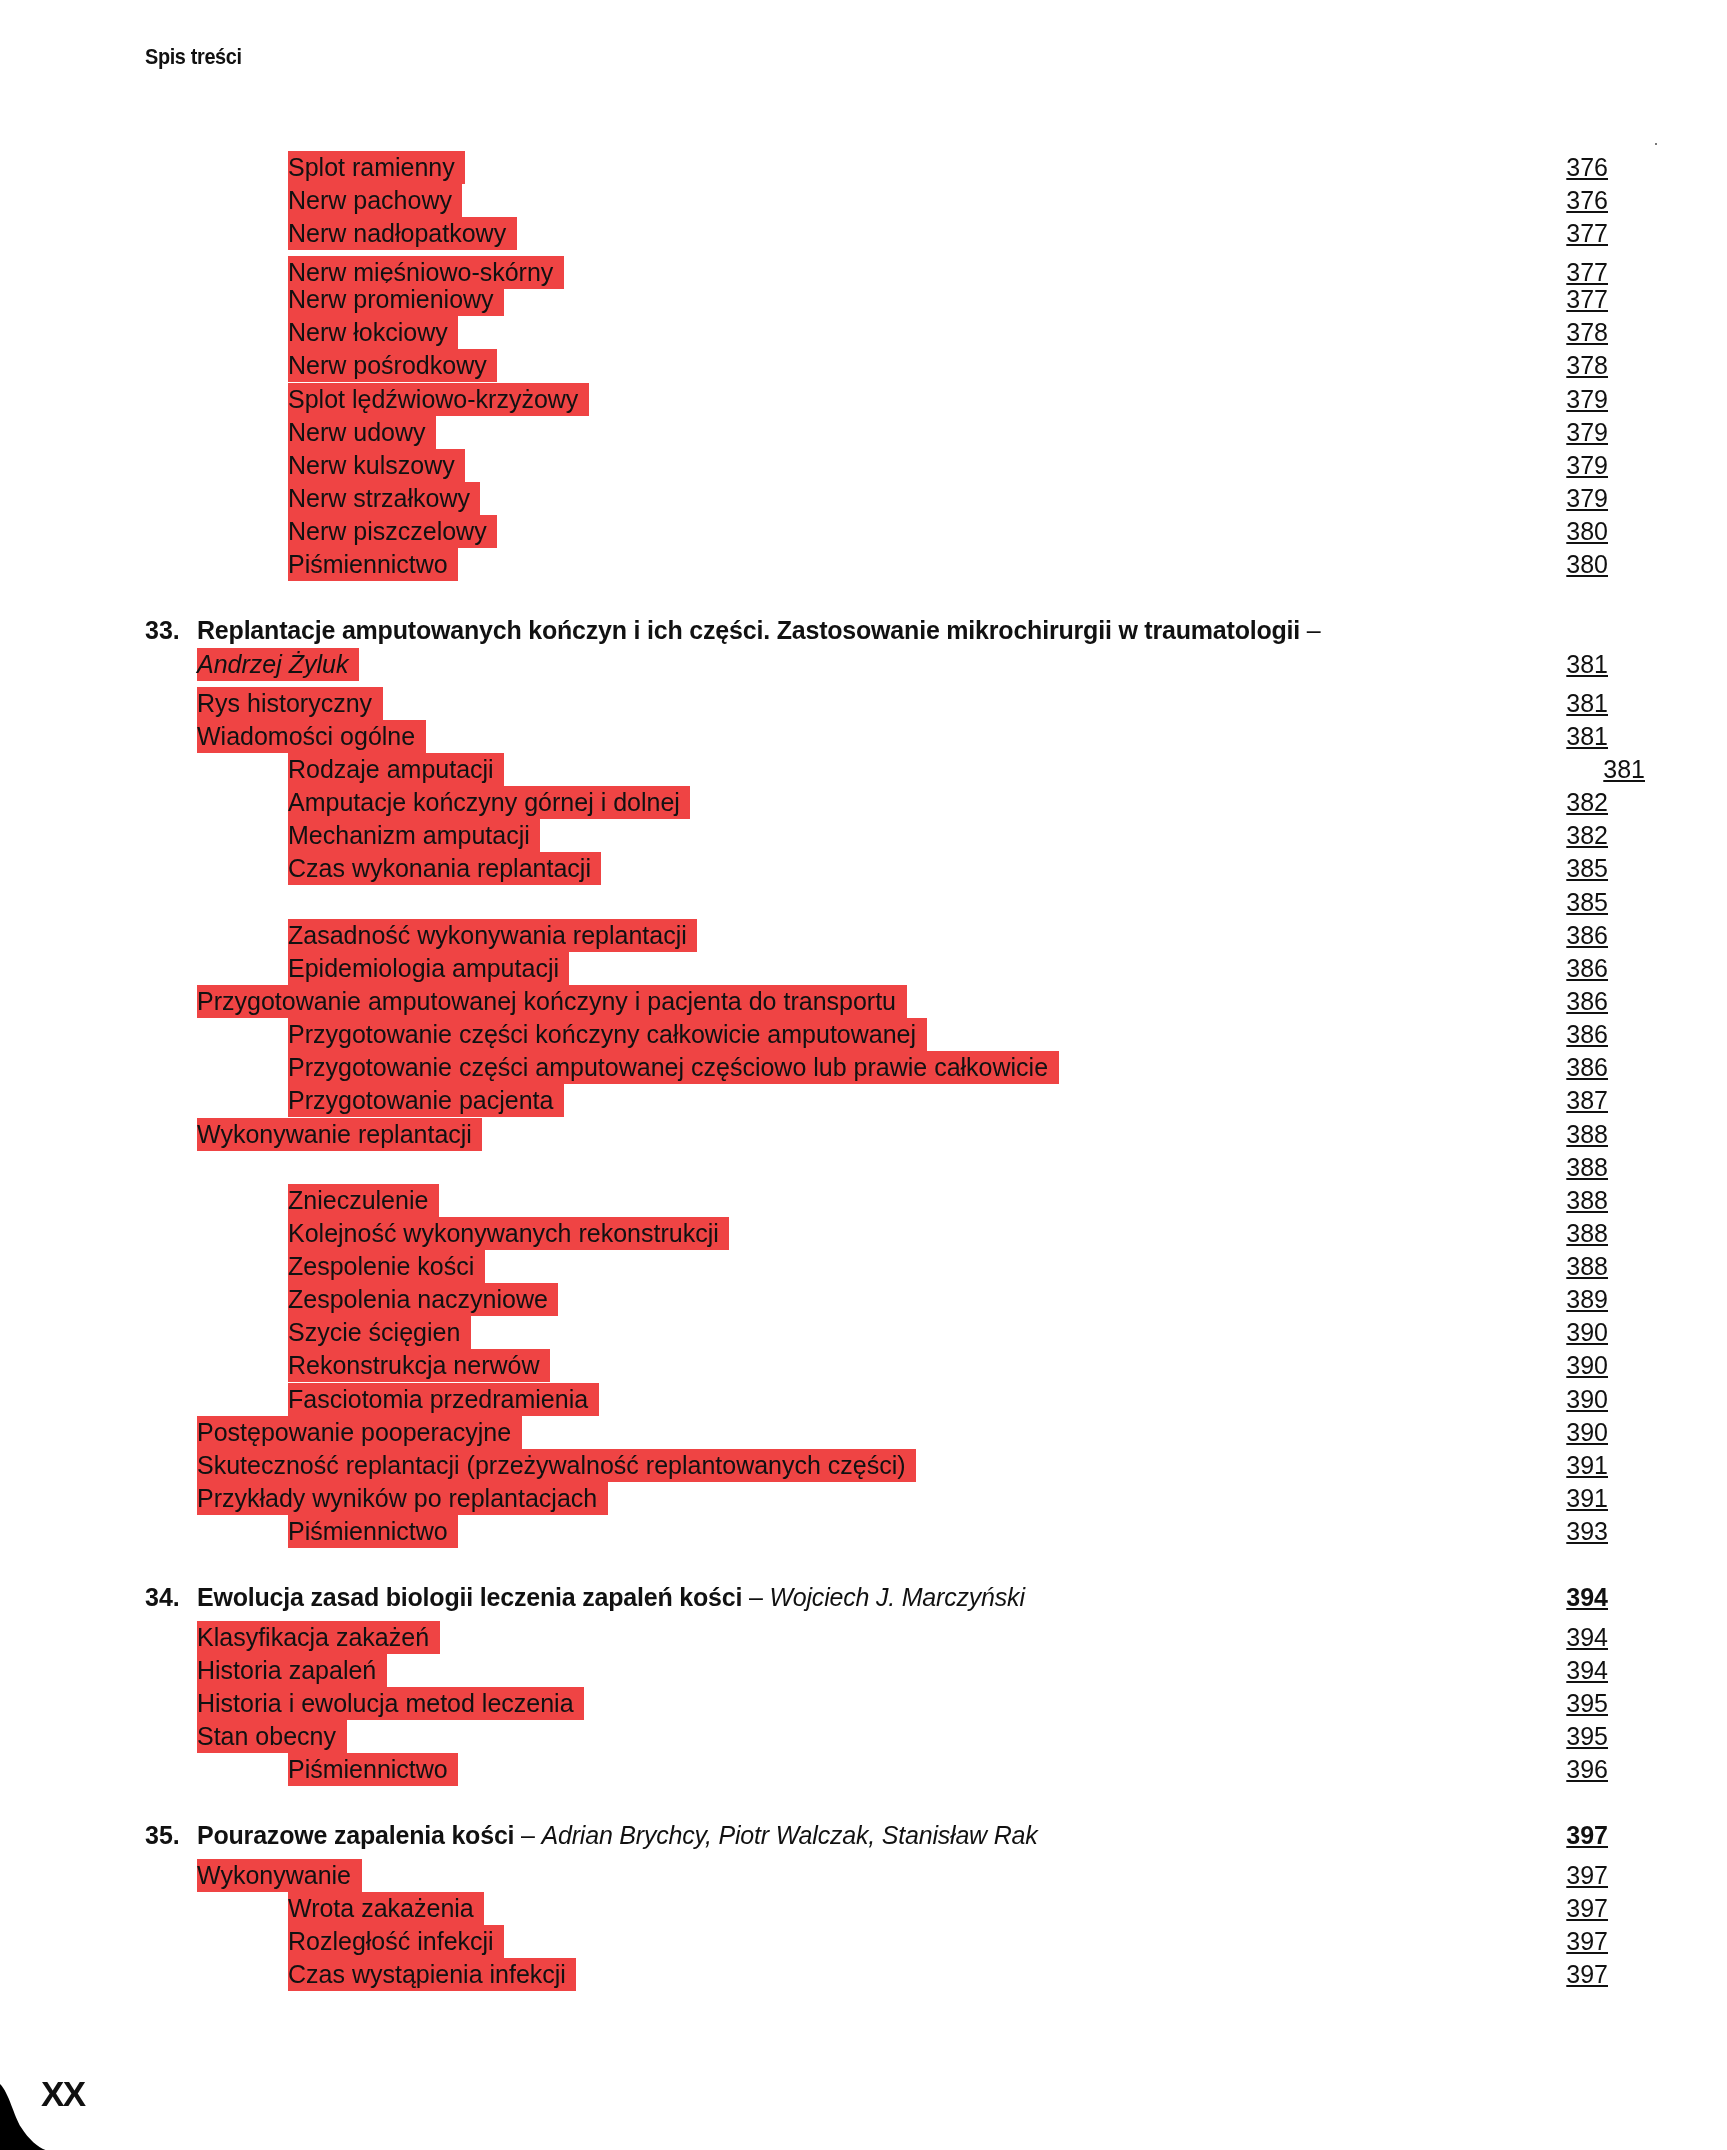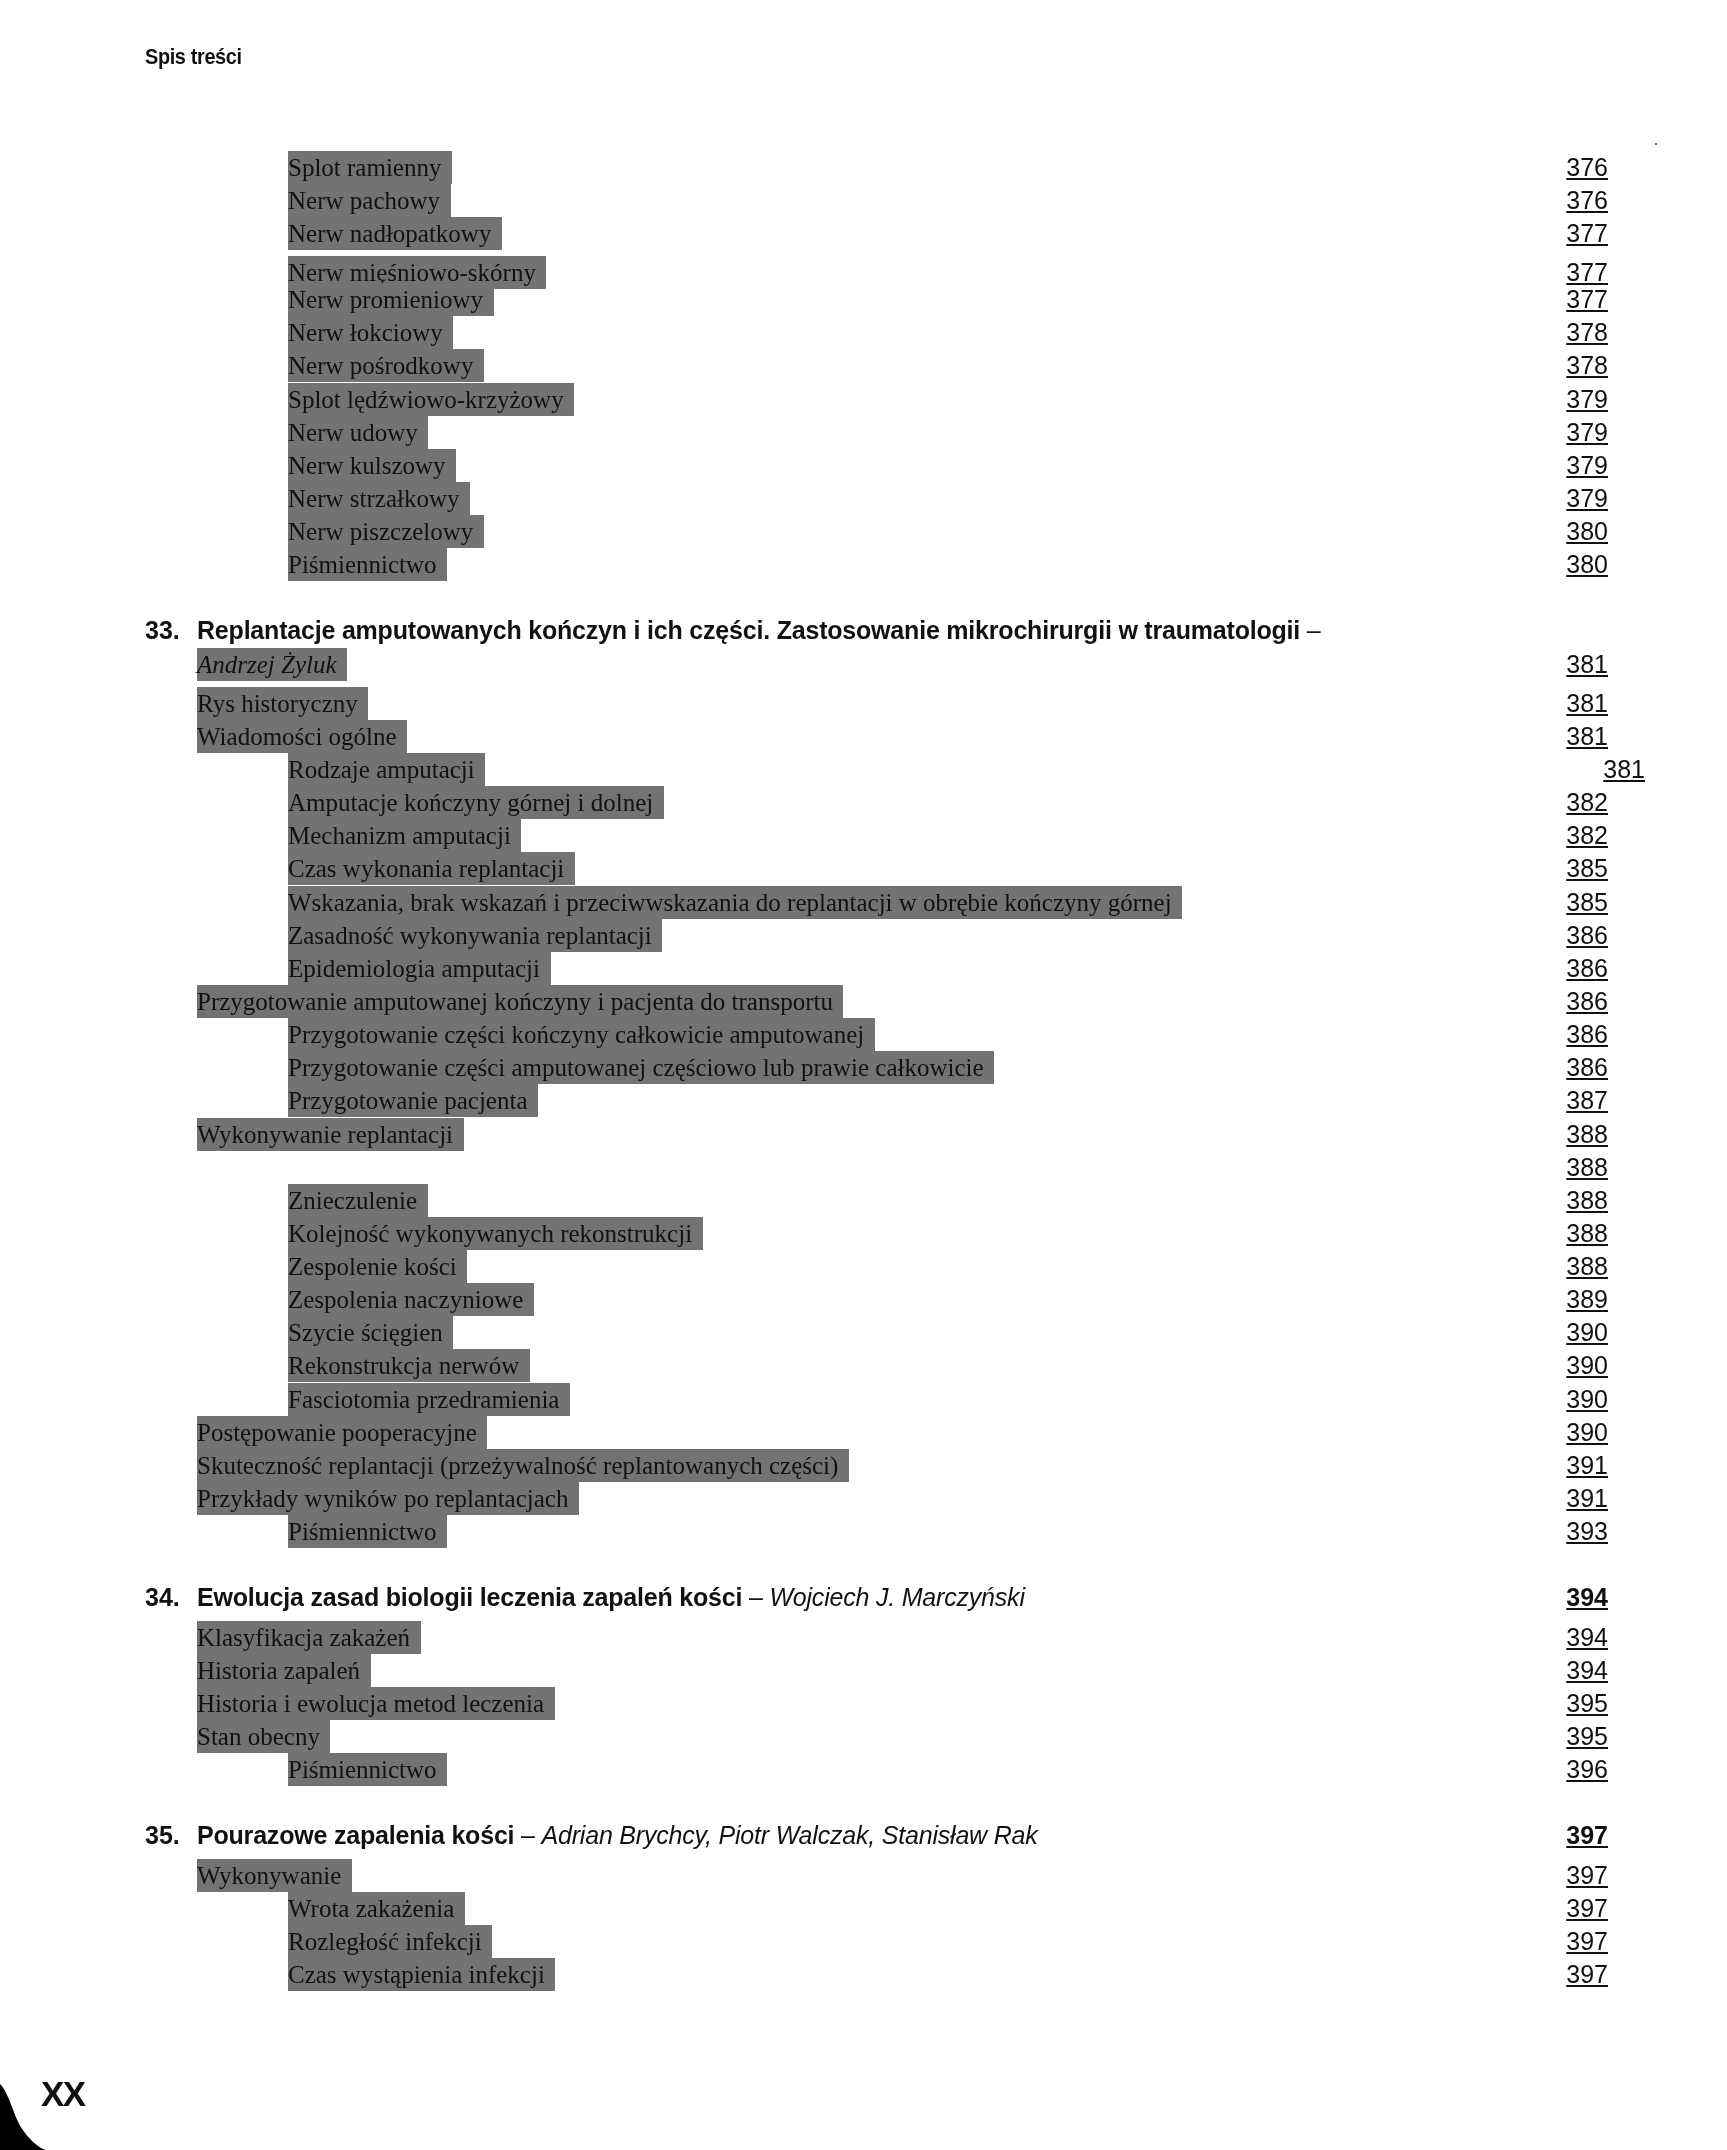--- a/index.html
+++ b/index.html
@@ -2,21 +2,21 @@
 <html style="font-size:12px"><head>
 <meta charset="utf-8">
 <style>
   html, body { margin: 0; padding: 0; background: #ffffff; }
   body { width: 1727px; height: 2151px; position: relative; overflow: hidden;
          font-family: "Liberation Sans", "DejaVu Sans", sans-serif; color: #111111; }
   .running-head { position: absolute; left: 145px; top: 44px; font-size: 22.6px; font-weight: bold;
                   letter-spacing: -0.4px; transform: scaleX(0.88); transform-origin: left top; }
   .toc { position: absolute; left: 0; top: 0; width: 1727px; }
   .row { position: absolute; left: 0; width: 1727px; height: 33px; font-size: 25px; line-height: 33px; }
-  .row .label { position: absolute; white-space: nowrap; background: #737373; padding-right: 10.5px; z-index: 2; font-family: Liberation Serif, serif; }
+  .row .label { position: absolute; white-space: nowrap; background: #ef4444; padding-right: 10.5px; z-index: 2; }
   .row .leader { position: absolute; right: 258px; height: 33px; z-index: 1;
                  background-image: radial-gradient(circle, #111 1.7px, transparent 2px);
                  background-size: 15.4px 33px; background-position: right 25.6px; background-repeat: repeat-x; }
   .row .page { position: absolute; right: 119px; width: 60px; text-align: right; z-index: 2; text-decoration: underline; }
   .lvl1 .label { left: 197px; }
   .lvl1 .leader { left: 197px; }
   .lvl2 .label { left: 288px; }
   .lvl2 .leader { left: 288px; }
   .chapter { font-weight: bold; }
   .chapter .num { position: absolute; left: 145px; white-space: nowrap; }
@@ -134,21 +134,20 @@
       <span class="label">Mechanizm amputacji</span>
       <span class="leader"></span>
       <span class="page">382</span>
     </div>
     <div class="row lvl2" style="top: 852px;">
       <span class="label">Czas wykonania replantacji</span>
       <span class="leader"></span>
       <span class="page">385</span>
     </div>
     <div class="row lvl2" style="top: 886px;">
-      <span class="label">Wskazania, brak wskazań i przeciwwskazania do replantacji w obrębie kończyny górnej</span>
       <span class="leader"></span>
       <span class="page">385</span>
     </div>
     <div class="row lvl2" style="top: 919px;">
       <span class="label">Zasadność wykonywania replantacji</span>
       <span class="leader"></span>
       <span class="page">386</span>
     </div>
     <div class="row lvl2" style="top: 952px;">
       <span class="label">Epidemiologia amputacji</span>

